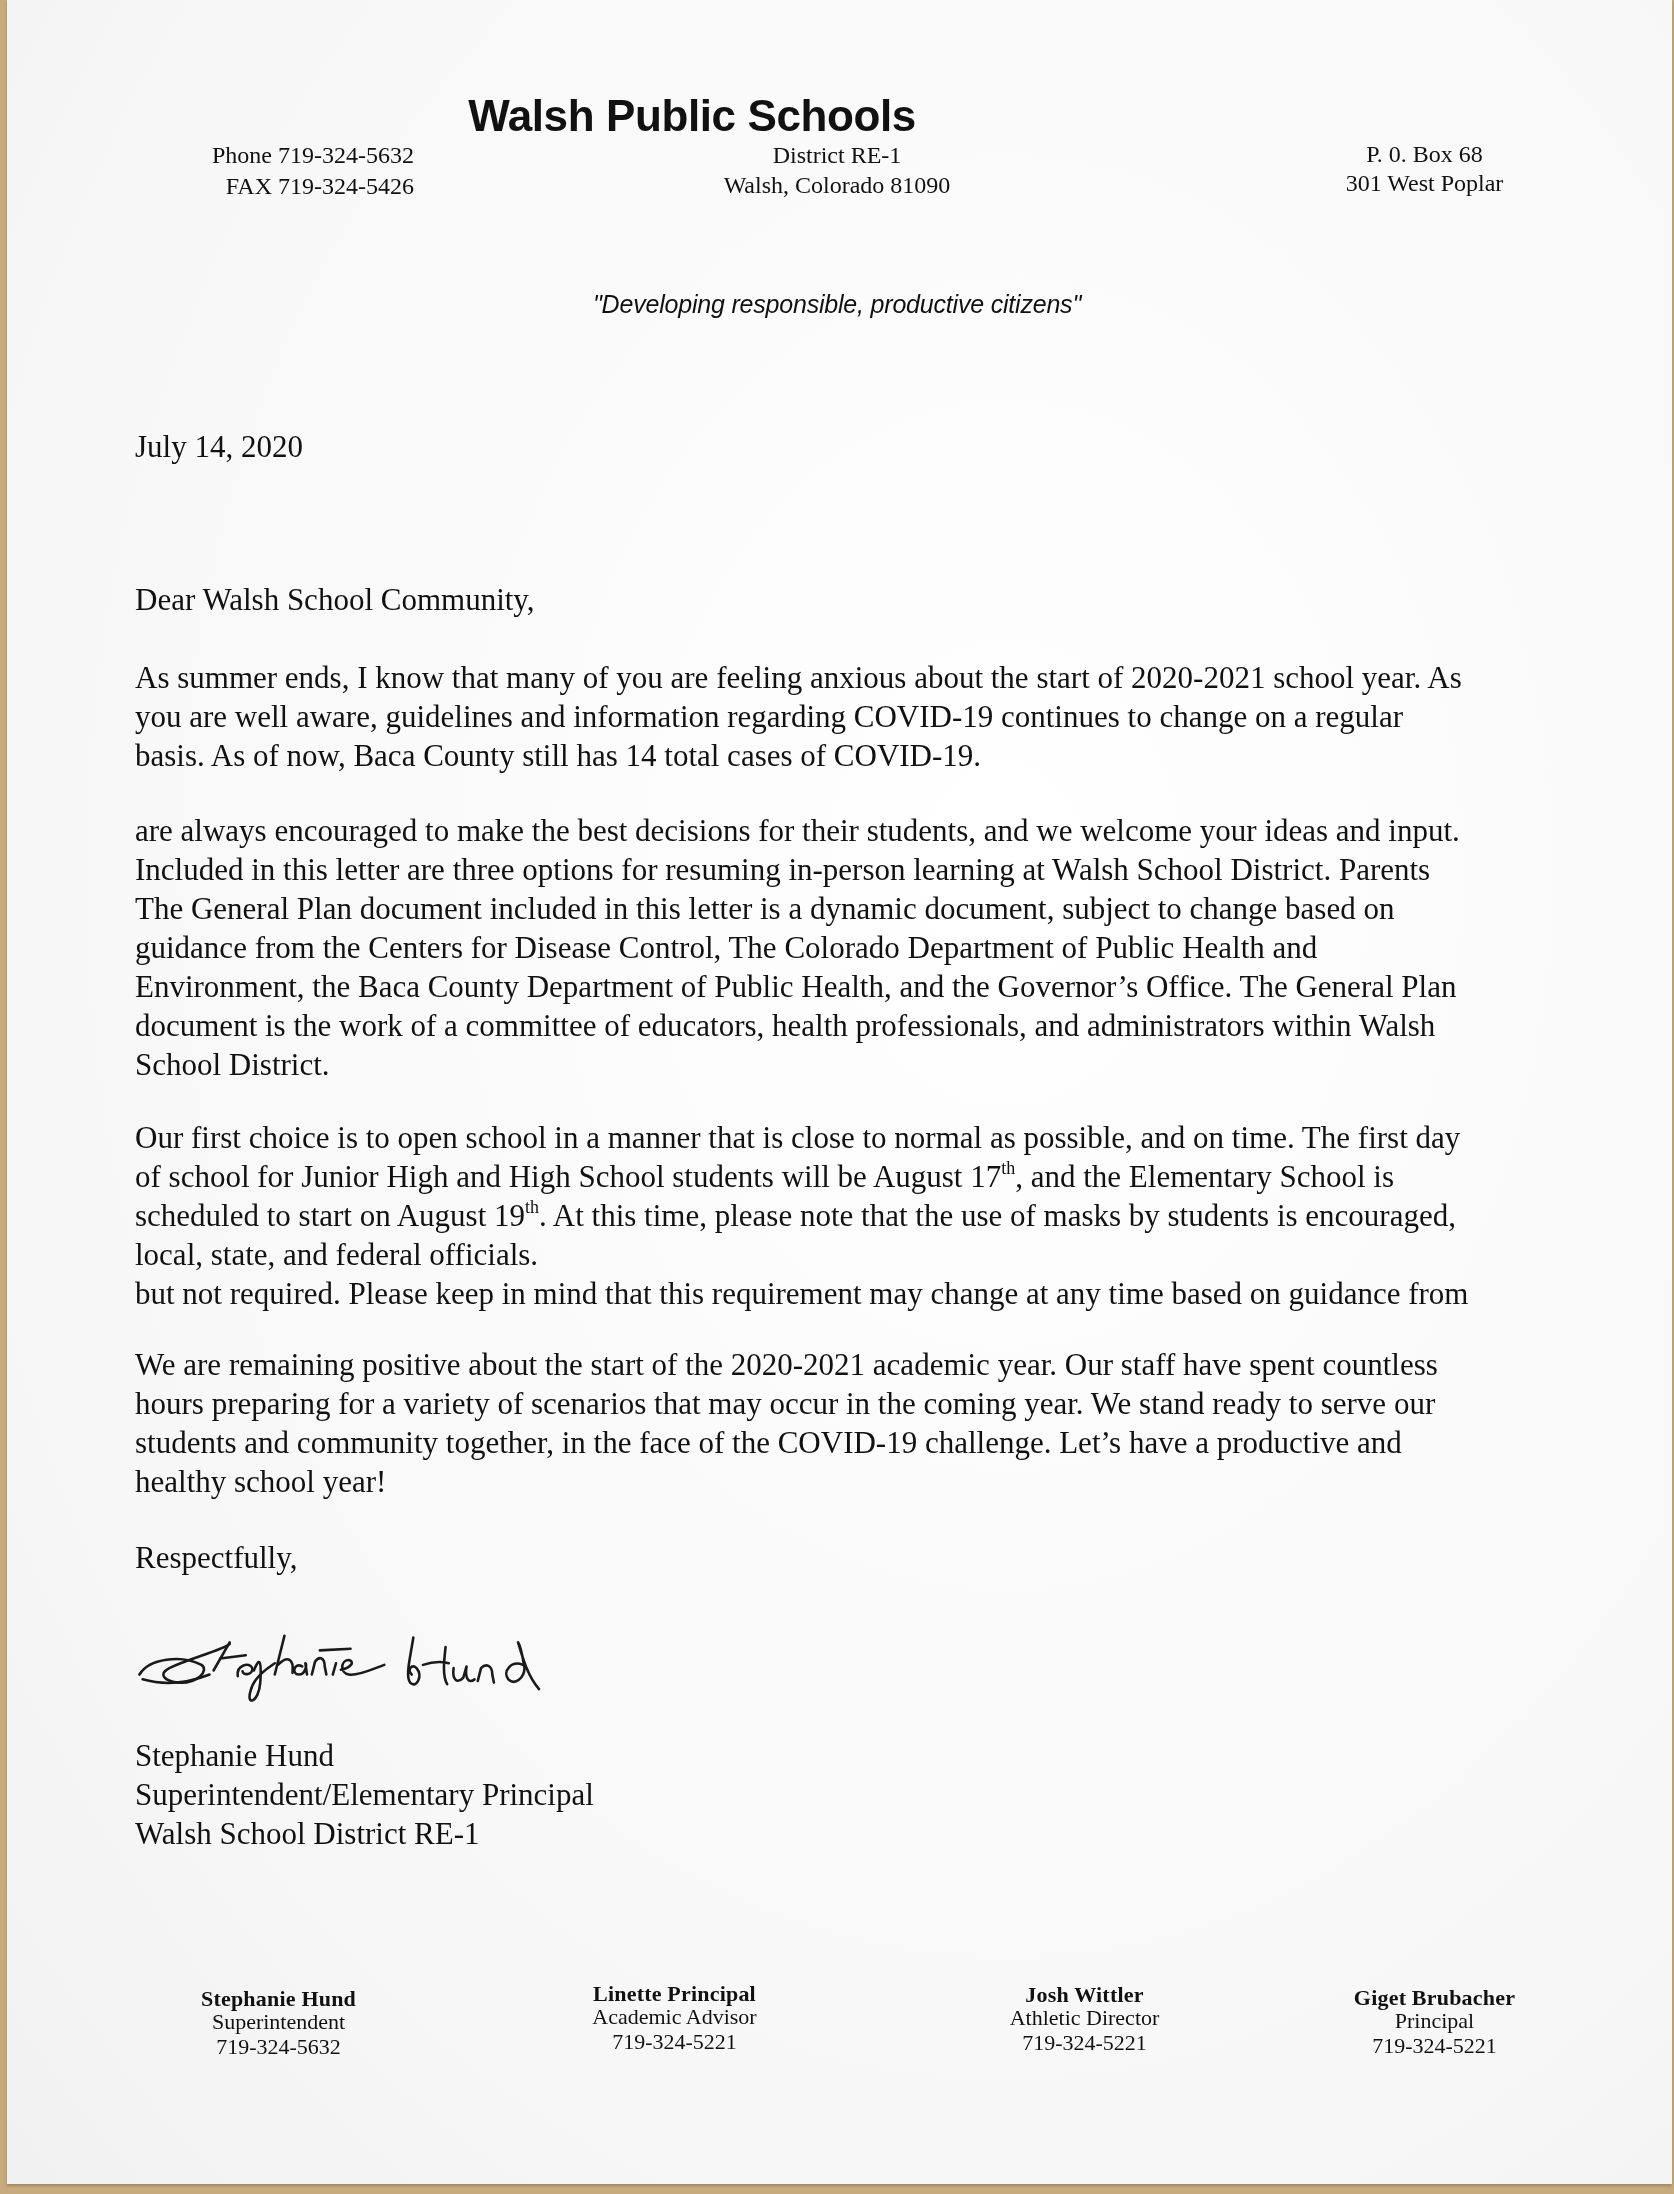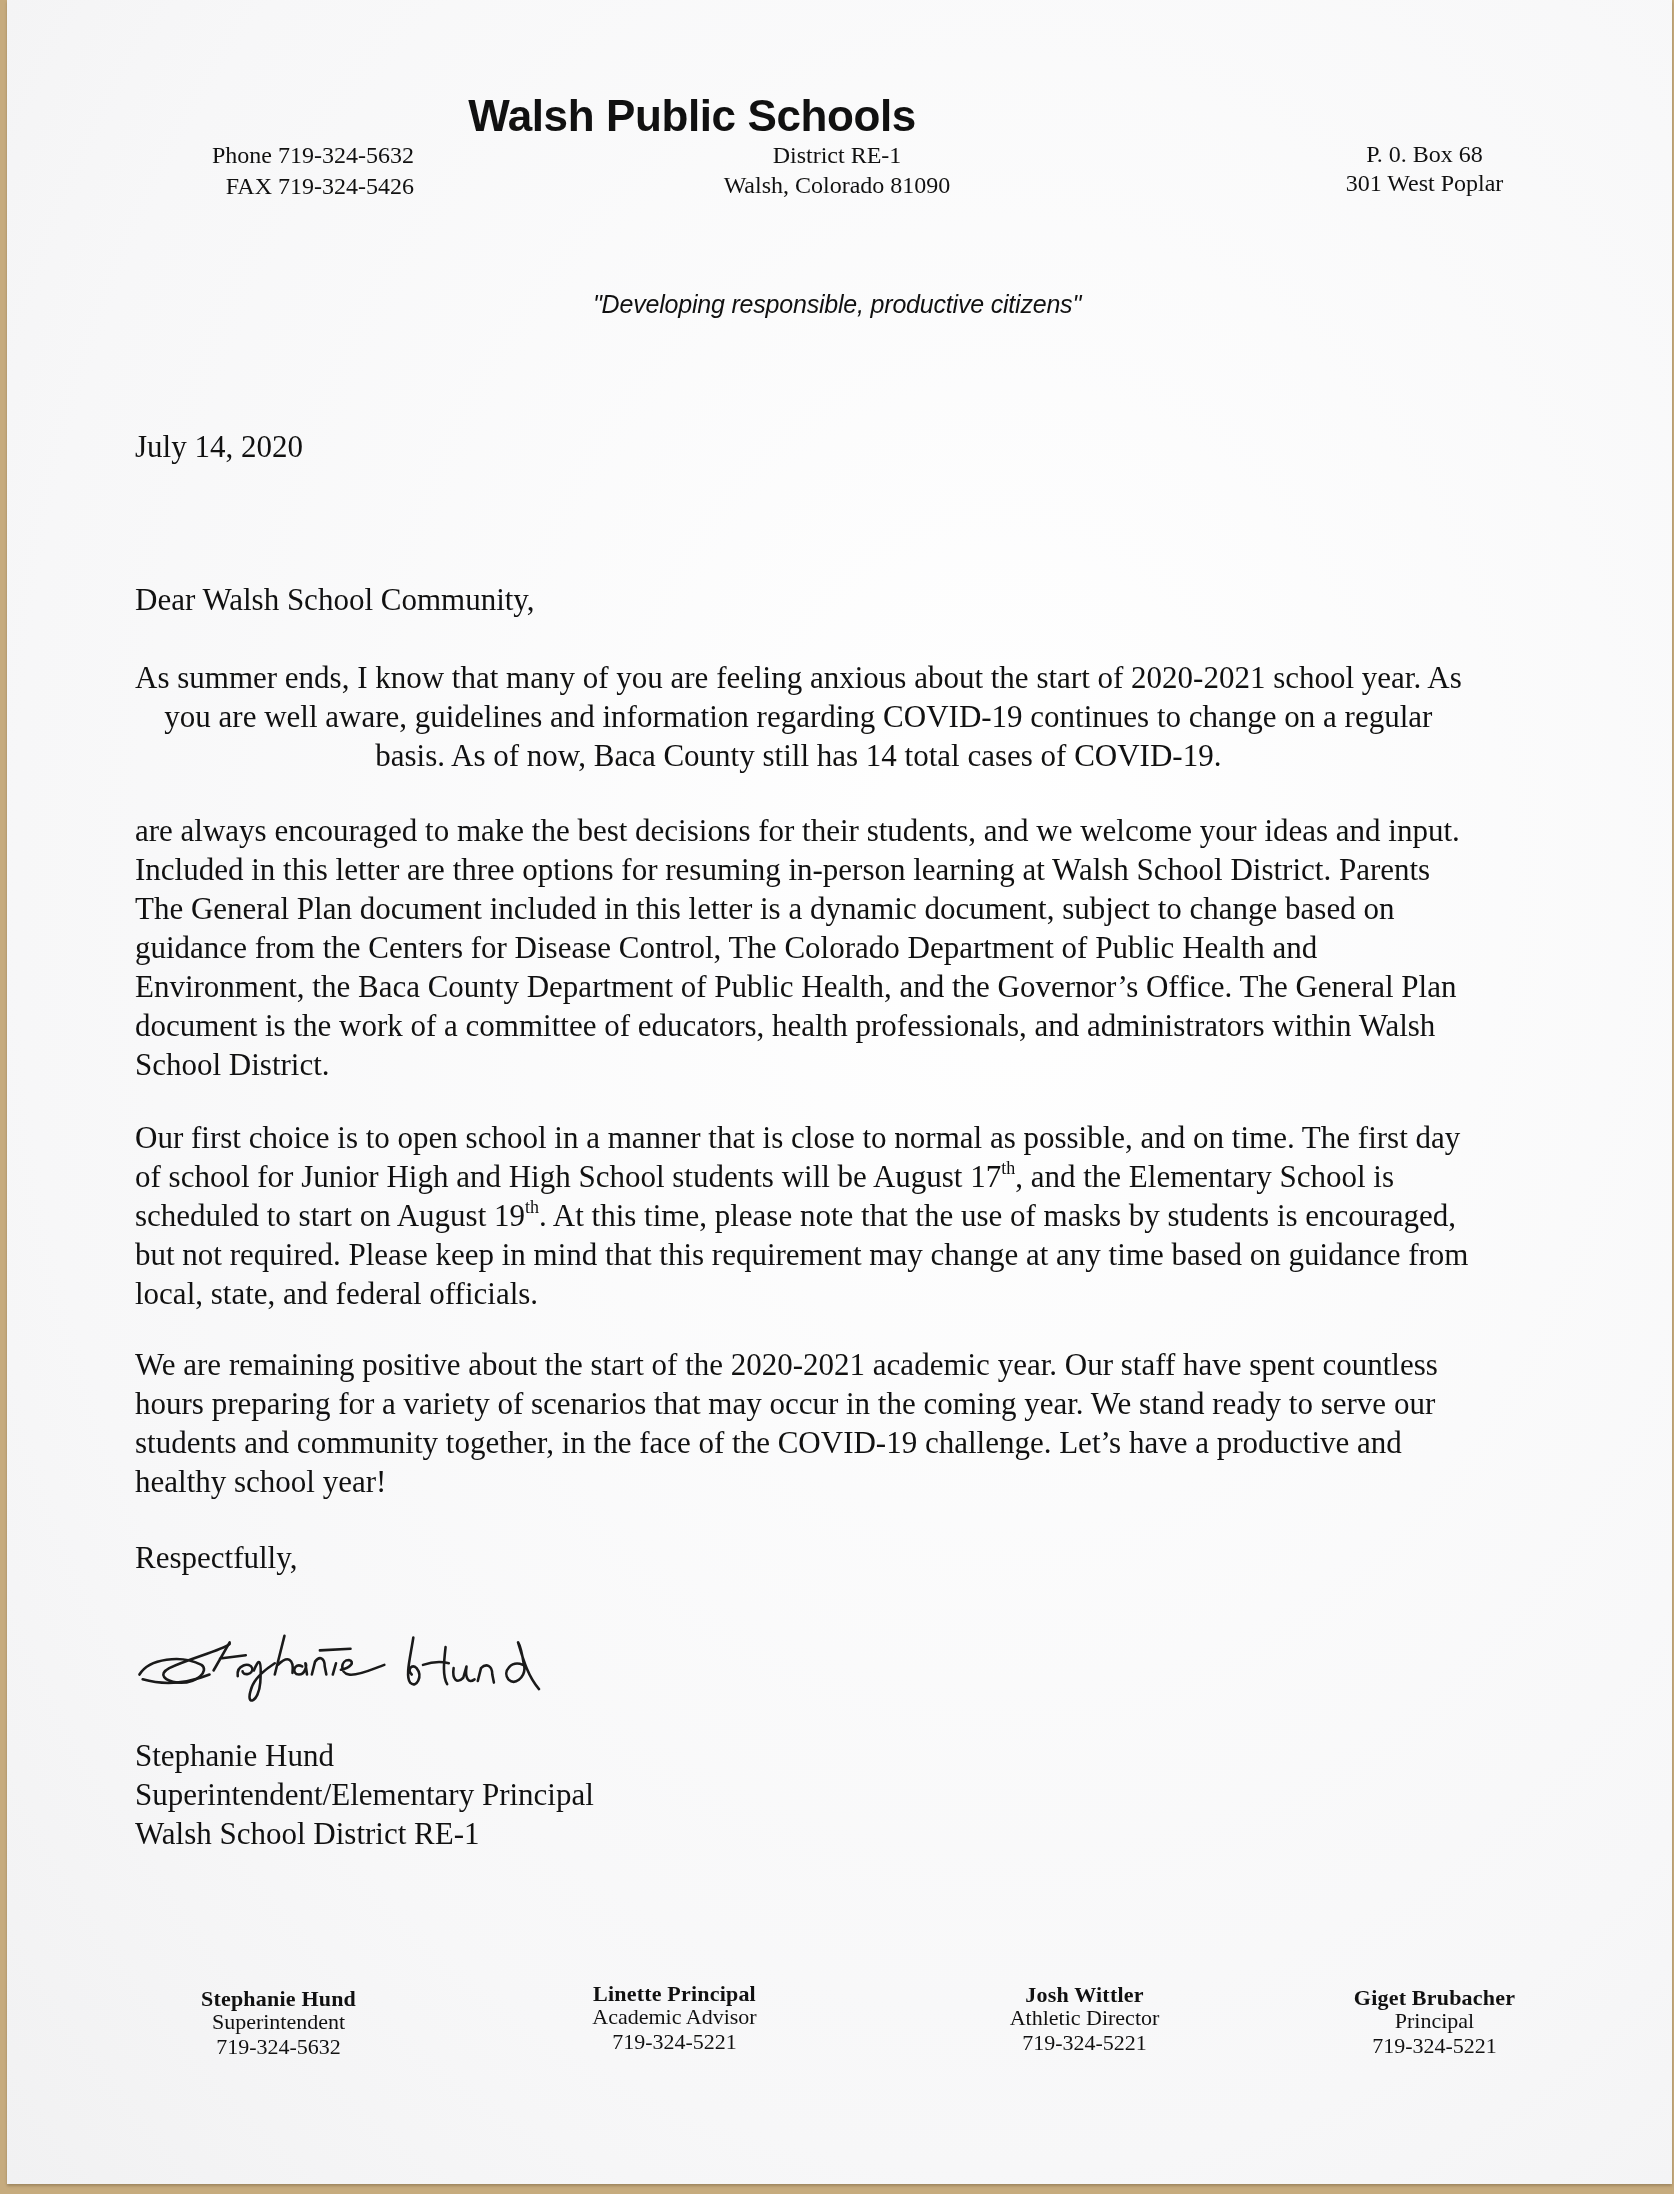--- a/index.html
+++ b/index.html
@@ -55,42 +55,42 @@
 <div class="abs serif right-contact">
   <div>P. 0. Box 68</div>
   <div>301 West Poplar</div>
 </div>
 
 <div class="abs sans tagline">"Developing responsible, productive citizens"</div>
 
 <div class="abs serif body-text" style="top:427px;">July 14, 2020</div>
 <div class="abs serif body-text" style="top:580px;">Dear Walsh School Community,</div>
 
-<div class="abs serif body-text" style="top:658px;text-align:center;">
+<div class="abs serif body-text" style="top:658px;">
   <span class="line">As summer ends, I know that many of you are feeling anxious about the start of 2020-2021 school year.  As</span>
   <span class="line">you are well aware, guidelines and information regarding COVID-19 continues to change on a regular</span>
   <span class="line">basis.  As of now, Baca County still has 14 total cases of COVID-19.</span>
 </div>
 
 <div class="abs serif body-text" style="top:811px;">
   <span class="line">are always encouraged to make the best decisions for their students, and we welcome your ideas and input.</span>
   <span class="line">Included in this letter are three options for resuming in-person learning at Walsh School District.  Parents</span>
   <span class="line">The General Plan document included in this letter is a dynamic document, subject to change based on</span>
   <span class="line">guidance from the Centers for Disease Control, The Colorado Department of Public Health and</span>
   <span class="line">Environment, the Baca County Department of Public Health, and the Governor’s Office.  The General Plan</span>
   <span class="line">document is the work of a committee of educators, health professionals, and administrators within Walsh</span>
   <span class="line">School District.</span>
 </div>
 
 <div class="abs serif body-text" style="top:1118px;">
   <span class="line">Our first choice is to open school in a manner that is close to normal as possible, and on time.  The first day</span>
   <span class="line"><span>of school for Junior High and High School students will be August 17</span><sup>th</sup><span>, and the Elementary School is</span></span>
   <span class="line"><span>scheduled to start on August 19</span><sup>th</sup><span>.  At this time, please note that the use of masks by students is encouraged,</span></span>
+  <span class="line">local, state, and federal officials.</span>
   <span class="line">but not required.  Please keep in mind that this requirement may change at any time based on guidance from</span>
-  <span class="line">local, state, and federal officials.</span>
 </div>
 
 <div class="abs serif body-text" style="top:1345px;">
   <span class="line">We are remaining positive about the start of the 2020-2021 academic year.  Our staff have spent countless</span>
   <span class="line">hours preparing for a variety of scenarios that may occur in the coming year.  We stand ready to serve our</span>
   <span class="line">students and community together, in the face of the COVID-19 challenge.  Let’s have a productive and</span>
   <span class="line">healthy school year!</span>
 </div>
 
 <div class="abs serif body-text" style="top:1538px;">Respectfully,</div>

